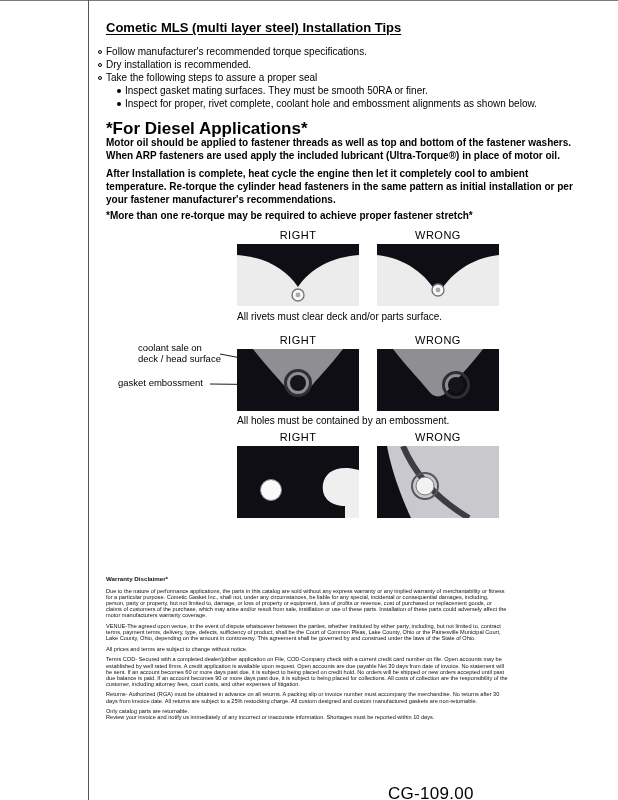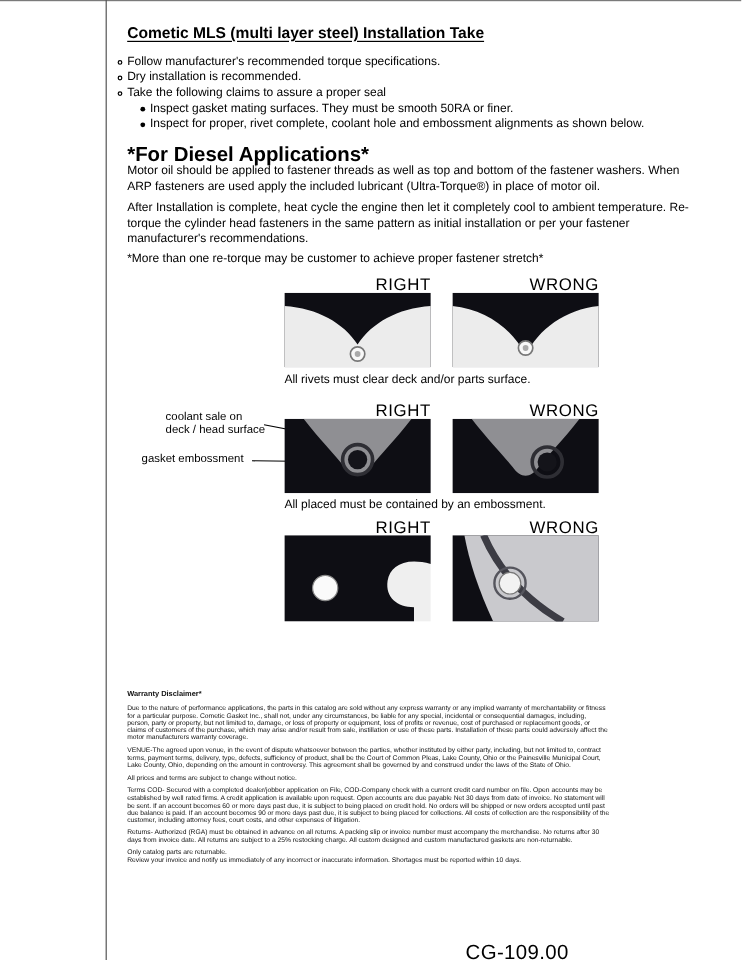--- a/index.html
+++ b/index.html
@@ -16,27 +16,27 @@
     font-size:13px; font-weight:bold; text-decoration:underline; text-underline-offset:2px;
   }
 
   .bullets { position:absolute; left:98px; top:45px; width:482px; font-size:10px; }
   .bullet  { display:flex; line-height:13px; }
   .bullet.sub { margin-left:19px; }
   .marker-ring { flex:0 0 auto; width:4px; height:4px; border:1px solid #000; border-radius:50%; margin:4.5px 4px 0 0; }
   .marker-dot  { flex:0 0 auto; width:4px; height:4px; background:#000; border-radius:50%; margin:4.5px 4px 0 0; }
 
   .diesel-heading { position:absolute; left:106px; top:119px; font-size:17px; font-weight:bold; }
-  .body-para { position:absolute; left:106px; width:478px; font-size:10px; line-height:12.8px; }
+  .body-para { position:absolute; left:106px; width:478px; font-size:10px; line-height:12.8px;font-weight:bold; }
   .para1 { top:137px; }
   .para2 { top:168px; }
   .note  { top:210px; }
 
   .d-labels { position:absolute; left:237px; width:262px; display:flex; gap:18px; }
-  .d-label  { width:122px; text-align:right; font-size:14px; letter-spacing:0.5px; }
+  .d-label  { width:122px; text-align:center; font-size:11px; letter-spacing:0.5px; }
   .d-images { position:absolute; left:237px; display:flex; gap:18px; }
   .d-images svg { display:block; }
   .d-caption { position:absolute; left:237px; font-size:10px; line-height:12px; }
 
   .row1-labels { top:229px; }  .row1-images { top:244px; }  .row1-caption { top:311px; }
   .row2-labels { top:334px; }  .row2-images { top:349px; }  .row2-caption { top:415px; }
   .row3-labels { top:431px; }  .row3-images { top:446px; }  .row3-caption { top:522px; }
 
   .callout { position:absolute; font-size:9.5px; line-height:11px; }
   .callout1 { left:138px; top:342px; width:84px; }
@@ -50,49 +50,49 @@
 
   .footer-code { position:absolute; left:388px; top:784px; font-size:17px; letter-spacing:0.3px; }
 </style>
 </head>
 <body>
 
 <div class="page">
   <div class="toprule"></div>
   <div class="vrule"></div>
 
-  <h1 class="title">Cometic MLS (multi layer steel) Installation Take</h1>
+  <h1 class="title">Cometic MLS (multi layer steel) Installation Tips</h1>
 
   <div class="bullets">
     <div class="bullet">
       <span class="marker-ring"></span>
       <span>Follow manufacturer's recommended torque specifications.</span>
     </div>
     <div class="bullet">
       <span class="marker-ring"></span>
       <span>Dry installation is recommended.</span>
     </div>
     <div class="bullet">
       <span class="marker-ring"></span>
-      <span>Take the following claims to assure a proper seal</span>
+      <span>Take the following steps to assure a proper seal</span>
     </div>
     <div class="bullet sub">
       <span class="marker-dot"></span>
       <span>Inspect gasket mating surfaces.  They must be smooth 50RA or finer.</span>
     </div>
     <div class="bullet sub">
       <span class="marker-dot"></span>
       <span>Inspect for proper, rivet complete, coolant hole and embossment alignments as shown below.</span>
     </div>
   </div>
 
   <h2 class="diesel-heading">*For Diesel Applications*</h2>
   <p class="body-para para1">Motor oil should be applied to fastener threads as well as top and bottom of the fastener washers. When ARP fasteners are used apply the included lubricant (Ultra-Torque®) in place of motor oil.</p>
   <p class="body-para para2">After Installation is complete, heat cycle the engine then let it completely cool to ambient temperature. Re-torque the cylinder head fasteners in the same pattern as initial installation or per your fastener manufacturer's recommendations.</p>
-  <p class="body-para note">*More than one re-torque may be customer to achieve proper fastener stretch*</p>
+  <p class="body-para note">*More than one re-torque may be required to achieve proper fastener stretch*</p>
 
   <div class="d-labels row1-labels">
     <div class="d-label">RIGHT</div>
     <div class="d-label">WRONG</div>
   </div>
   <div class="d-images row1-images">
     <svg width="122" height="62" viewBox="0 0 122 62">
       <rect x="0" y="0" width="122" height="62" fill="#0e0e14"></rect>
       <path d="M0,11 C28,13 49,25 61,43 C73,25 94,13 122,11 L122,62 L0,62 Z" fill="#ececec"></path>
       <circle cx="61" cy="51" r="6" fill="#f8f8f8" stroke="#777" stroke-width="1.4"></circle>
@@ -127,21 +127,21 @@
       <circle cx="61" cy="34" r="12.5" fill="none" stroke="#2e2e34" stroke-width="3"></circle>
       <circle cx="61" cy="34" r="8" fill="#14141a"></circle>
     </svg>
     <svg width="122" height="62" viewBox="0 0 122 62">
       <rect x="0" y="0" width="122" height="62" fill="#0e0e14"></rect>
       <path d="M16,0 L106,0 C92,18 80,30 72,40 C65,50 57,50 50,40 C42,30 30,18 16,0 Z" fill="#8f8f93"></path>
       <circle cx="79" cy="36" r="12.5" fill="none" stroke="#2e2e34" stroke-width="3"></circle>
       <circle cx="79" cy="36" r="8" fill="#14141a"></circle>
     </svg>
   </div>
-  <p class="d-caption row2-caption">All placed must be contained by an embossment.</p>
+  <p class="d-caption row2-caption">All holes must be contained by an embossment.</p>
 
   <div class="d-labels row3-labels">
     <div class="d-label">RIGHT</div>
     <div class="d-label">WRONG</div>
   </div>
   <div class="d-images row3-images">
     <svg width="122" height="72" viewBox="0 0 122 72">
       <rect x="0" y="0" width="122" height="72" fill="#efefef"></rect>
       <path d="M0,0 L122,0 L122,24 C100,18 88,26 86,38 C84,52 94,60 108,60 L108,72 L0,72 Z" fill="#0e0e14"></path>
       <circle cx="34" cy="44" r="10.5" fill="#fafafa" stroke="#888" stroke-width="1"></circle>

